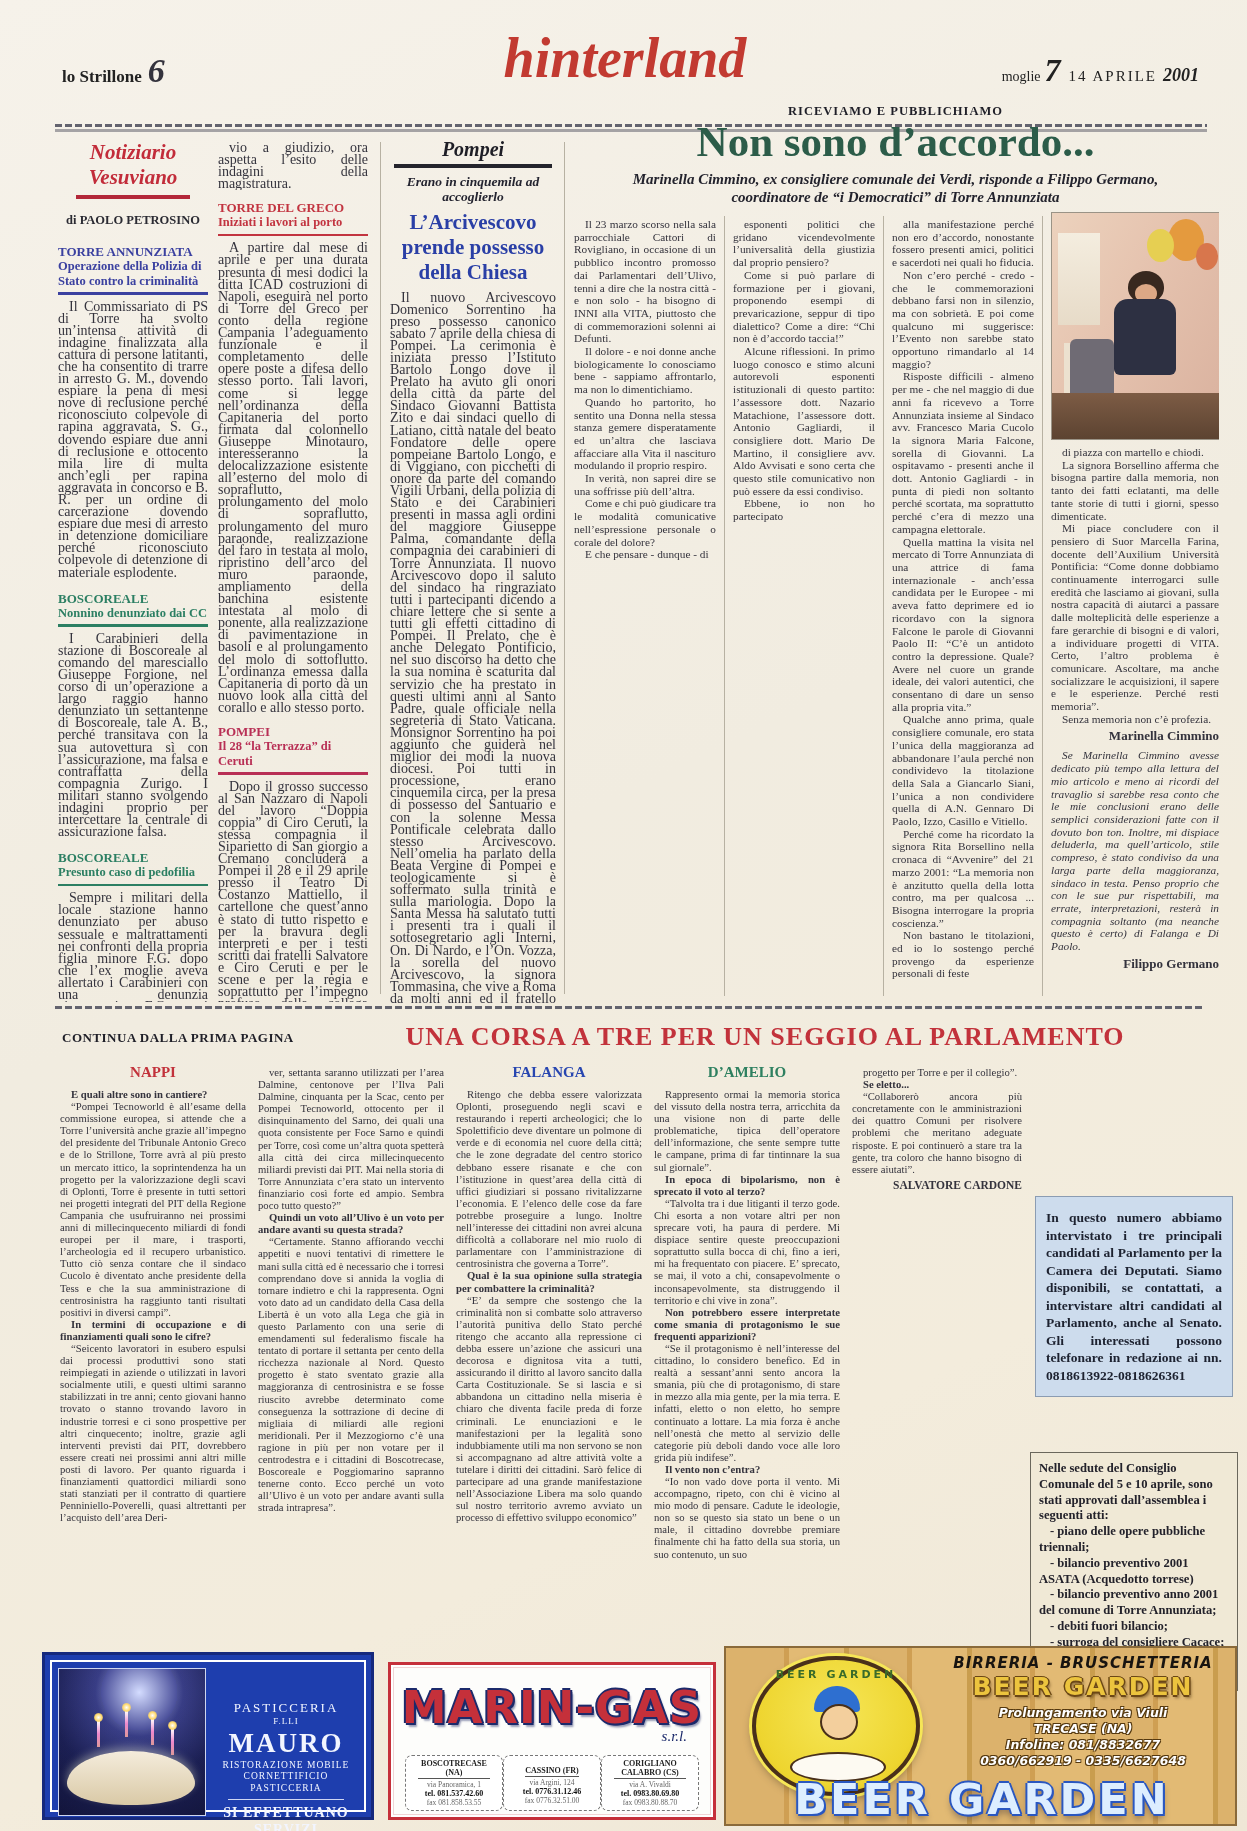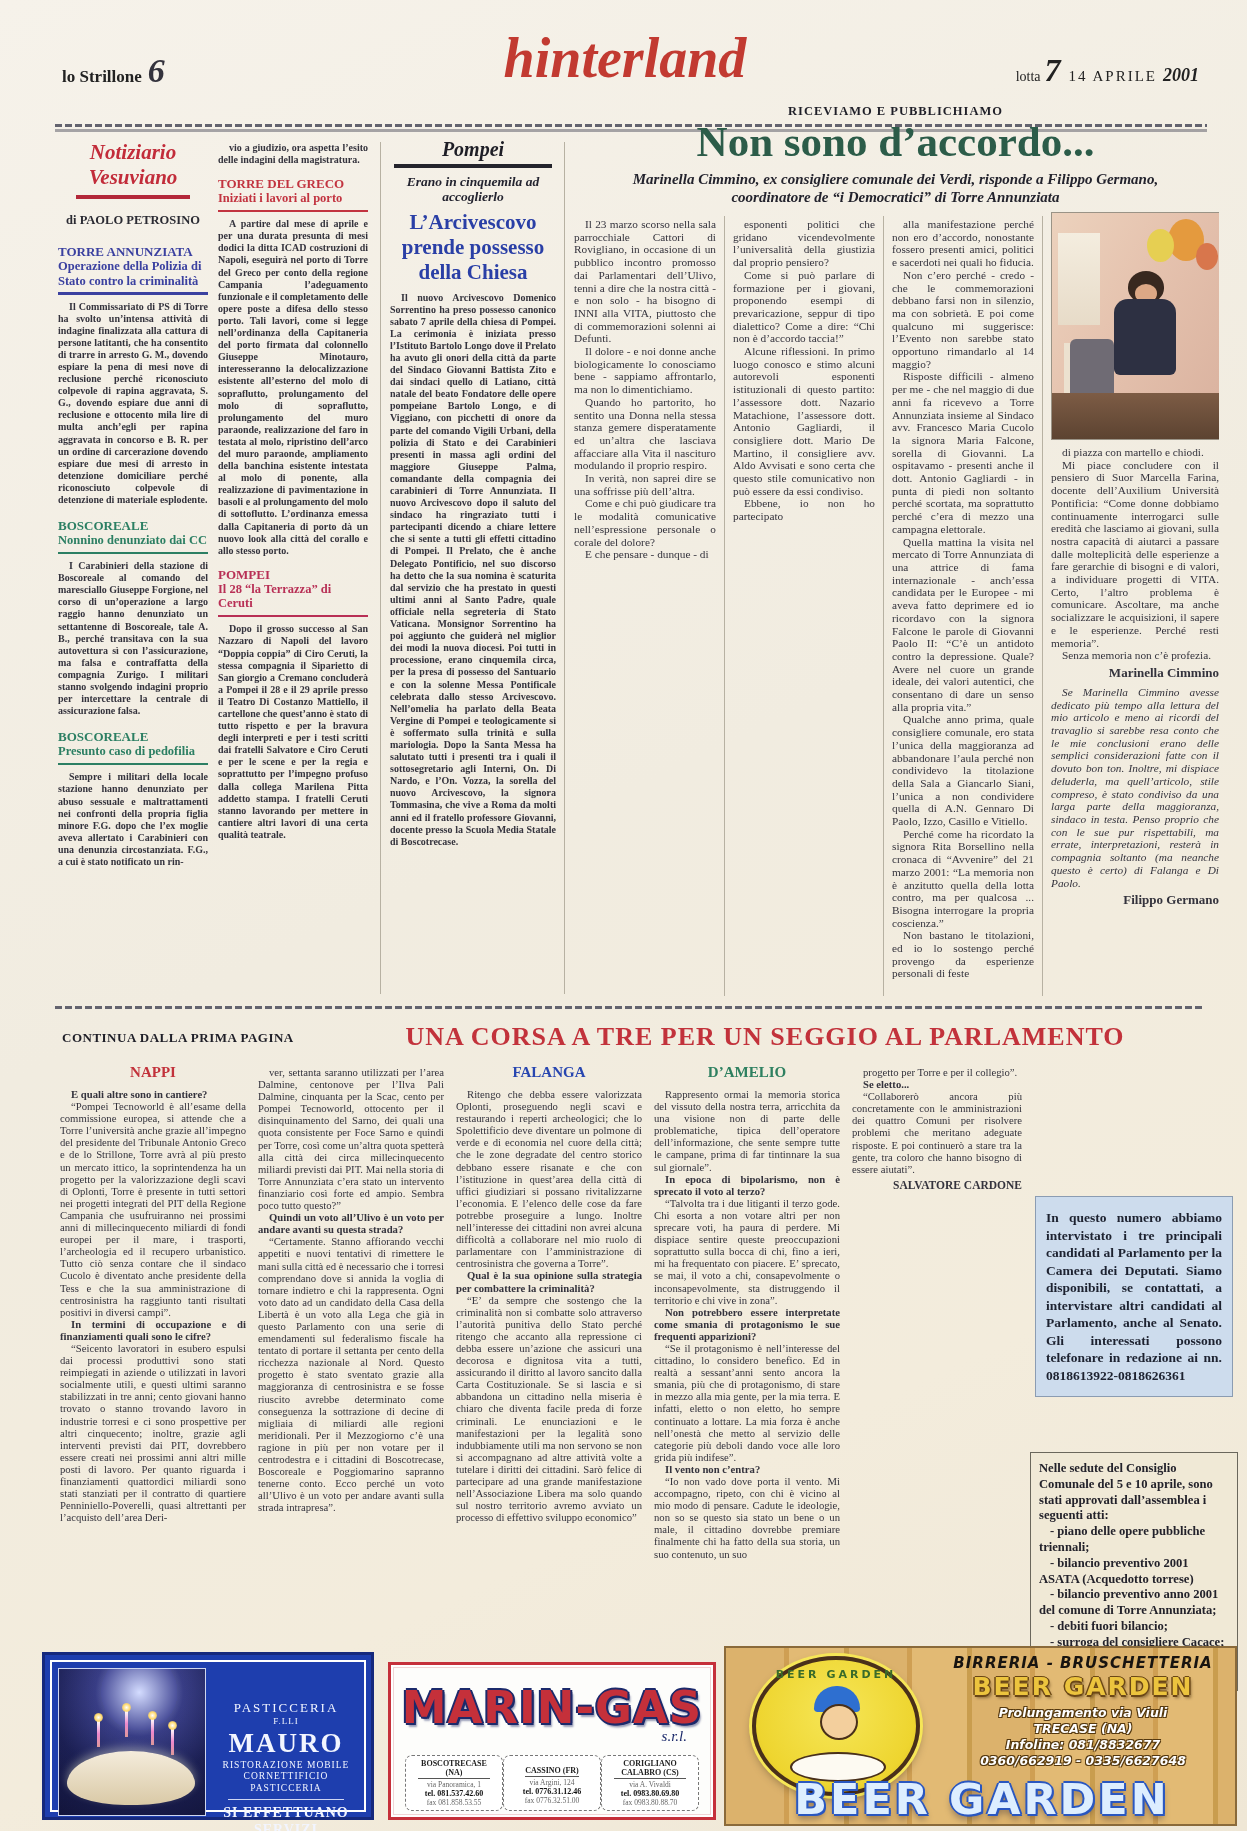--- a/index.html
+++ b/index.html
@@ -14,21 +14,21 @@
   .m-right{font-size:14px;color:#222;white-space:nowrap;}
   .m-issue{font-size:32px;font-style:italic;font-weight:bold;margin:0 8px 0 4px;}
   .m-date{font-size:15px;letter-spacing:2px;}
   .m-year{font-size:18px;font-style:italic;font-weight:bold;margin-left:6px;}
   .dashrule{height:3px;background:repeating-linear-gradient(90deg,#63636e 0 7px,rgba(0,0,0,0) 7px 10px);}
   .dashrule.dbl{box-shadow:0 5px 0 0 rgba(99,99,110,.55);}
   
   .flow{overflow:hidden;text-align:justify;}
   .flow p.para{margin:0;text-indent:11px;}
   .flow p.para.bq{font-weight:bold;}
-  .topcol{font-size:10px;line-height:12.1px;font-weight:bold;}
+  .topcol{font-size:14px;line-height:12.1px;}
   .artcol{font-size:11.3px;line-height:12.7px;}
   .botcol{font-size:10.7px;line-height:12.1px;}
   .vsep{width:1px;background:#b7b1a2;}
   
   .nv-kicker{font-size:21px;font-style:italic;font-weight:bold;color:#c22c3a;text-align:center;}
   .nv-underline{height:4px;background:#b32739;margin:5px 18px 0 18px;}
   .nv-byline{font-size:12.5px;font-weight:bold;text-align:center;color:#2b2b33;}
   .sec-place{font-size:13px;font-weight:bold;line-height:15px;}
   .sec-title{font-size:12.5px;font-weight:bold;line-height:14.5px;}
   .sec-rule{height:2.5px;margin:4px 0 6px 0;}
@@ -120,21 +120,21 @@
 </head>
 <body>
 
 <div class="page">
 
   <div class="abs" style="left:62px;top:52px;">
     <span class="m-brand">lo Strillone</span><span class="m-pagenum">6</span>
   </div>
   <div class="abs m-title" style="left:430px;top:28px;width:390px;">hinterland</div>
   <div class="abs m-right" style="right:48px;top:52px;">
-    <span>lotta</span><span class="m-issue">7</span><span class="m-date">14 APRILE</span><span class="m-year">2001</span>
+    <span>moglie</span><span class="m-issue">7</span><span class="m-date">14 APRILE</span><span class="m-year">2001</span>
   </div>
   <div class="abs dashrule dbl" style="left:55px;right:40px;top:124px;"></div>
 
   <div class="abs vsep" style="left:380px;top:142px;height:852px;"></div>
   <div class="abs vsep" style="left:564px;top:142px;height:852px;"></div>
 
   <div class="abs" style="left:58px;top:140px;width:150px;height:862px;overflow:hidden;">
     <div class="nv-kicker">Notiziario Vesuviano</div>
     <div class="nv-underline"></div>
     <div class="nv-byline" style="margin:14px 0 16px 0;">di PAOLO PETROSINO</div>
@@ -223,20 +223,21 @@
         <div class="ph-balloon ph-b2"></div>
         <div class="ph-balloon ph-b3"></div>
         <div class="ph-chair"></div>
         <div class="ph-hair"></div>
         <div class="ph-face"></div>
         <div class="ph-body"></div>
         <div class="ph-desk"></div>
       </div>
       <div class="flow artcol">
           <p class="para">di piazza con martello e chiodi.</p>
+          <p class="para">La signora Borsellino afferma che bisogna partire dalla memoria, non tanto dei fatti eclatanti, ma delle tante storie di tutti i giorni, spesso dimenticate.</p>
           <p class="para">Mi piace concludere con il pensiero di Suor Marcella Farina, docente dell’Auxilium Università Pontificia: “Come donne dobbiamo continuamente interrogarci sulle eredità che lasciamo ai giovani, sulla nostra capacità di aiutarci a passare dalle molteplicità delle esperienze a fare gerarchie di bisogni e di valori, a individuare progetti di VITA. Certo, l’altro problema è comunicare. Ascoltare, ma anche socializzare le acquisizioni, il sapere e le esperienze. Perché resti memoria”.</p>
           <p class="para">Senza memoria non c’è profezia.</p>
         </div>
       <div class="sig">Marinella Cimmino</div>
       <div class="flow artcol reply">
           <p class="para">Se Marinella Cimmino avesse dedicato più tempo alla lettura del mio articolo e meno ai ricordi del travaglio si sarebbe resa conto che le mie conclusioni erano delle semplici considerazioni fatte con il dovuto bon ton. Inoltre, mi dispiace deluderla, ma quell’articolo, stile compreso, è stato condiviso da una larga parte della maggioranza, sindaco in testa. Penso proprio che con le sue pur rispettabili, ma errate, interpretazioni, resterà in compagnia soltanto (ma neanche questo è certo) di Falanga e Di Paolo.</p>
         </div>
       <div class="sig">Filippo Germano</div>
     </div>
   </div>

